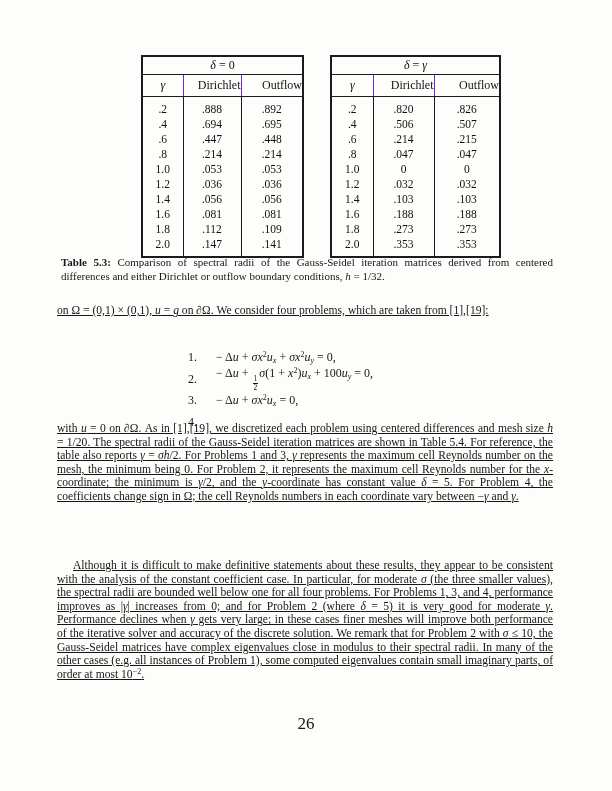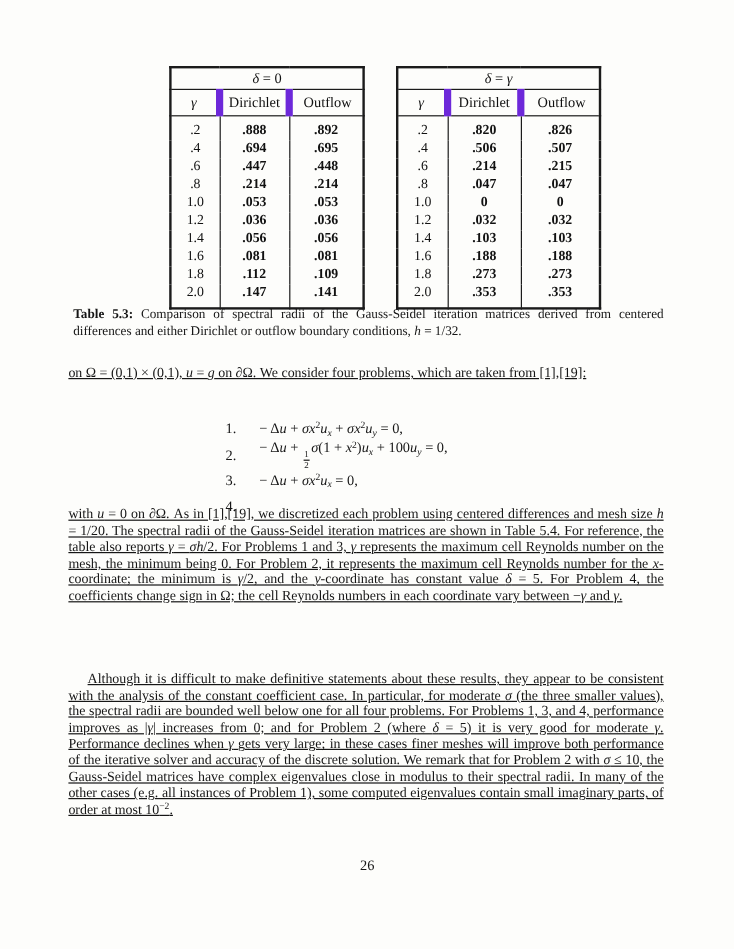--- a/index.html
+++ b/index.html
@@ -22,26 +22,26 @@
   .t0 { top:55px; left:141px; }
   .t1 { top:55px; left:330px;padding-left:48px; }
   .ttable .ttitle {
     border-bottom:1px solid #1b1b1b; height:18px;
     text-align:center; font-weight:normal; font-size:12px;
   }
   .ttable .colhead th {
     border-bottom:1px solid #1b1b1b; height:22px;
     text-align:center; font-weight:normal; font-size:12px;
   }
-  .ttable .colhead th + th { border-left:6px solid #6d28d9; }
+  .ttable .colhead th + th { border-left:1px solid #6d28d9;text-align:right; }
   .ttable tbody td {
     text-align:center; height:15px; line-height:15px;
     padding:0; font-size:11.5px;
   }
-  .ttable tbody td + td { border-left:1px solid #1b1b1b;font-weight:bold; }
+  .ttable tbody td + td { border-left:1px solid #1b1b1b; }
   .ttable tbody tr:first-child td { padding-top:5px; }
   .ttable tbody tr:last-child td { padding-bottom:4px; }
   .gamma-head { font-style:italic; }
   
   .caption {
     position:absolute; top:255px; left:61px; width:492px;
     font-size:11px; line-height:14px; text-align:justify;
   }
   .bodytext {
     position:absolute; left:57px; width:496px;
@@ -58,21 +58,21 @@
   sup { font-size:8px; vertical-align:4px; line-height:0; }
   sub { font-size:8px; vertical-align:-2px; line-height:0; }
   .frac {
     display:inline-flex; flex-direction:column; align-items:center;
     vertical-align:-4px; font-size:7.5px; line-height:1.15; margin:0 1px;
   }
   .frac > span:first-child { border-bottom:0.8px solid currentColor; padding:0 1px; }
   
   .pagenum {
     position:absolute; top:714px; left:0; width:612px;
-    text-align:center; font-size:12px;
+    text-align:center; font-size:17px;
   }
 </style>
 </head>
 <body>
 
 <div class="page">
 
   <table class="ttable t0">
     <colgroup>
         <col style="width:41px">

